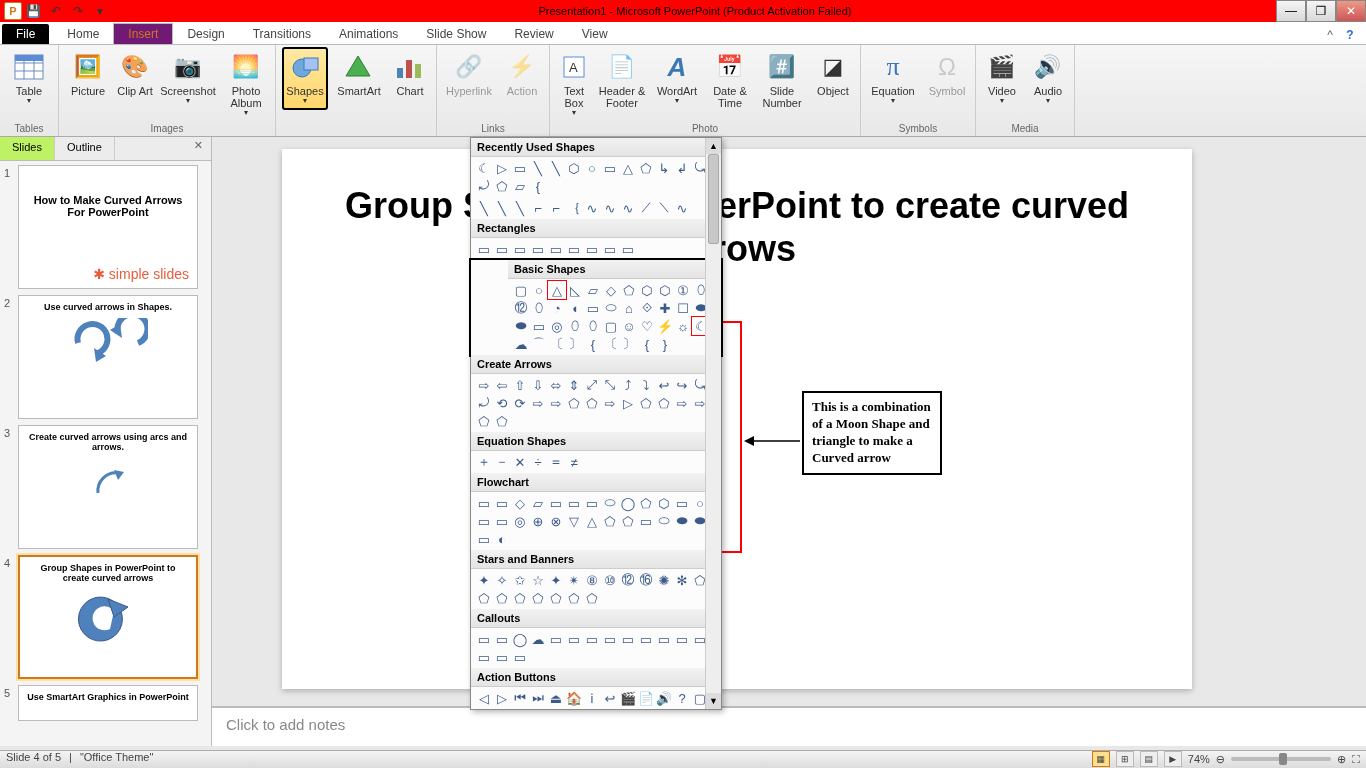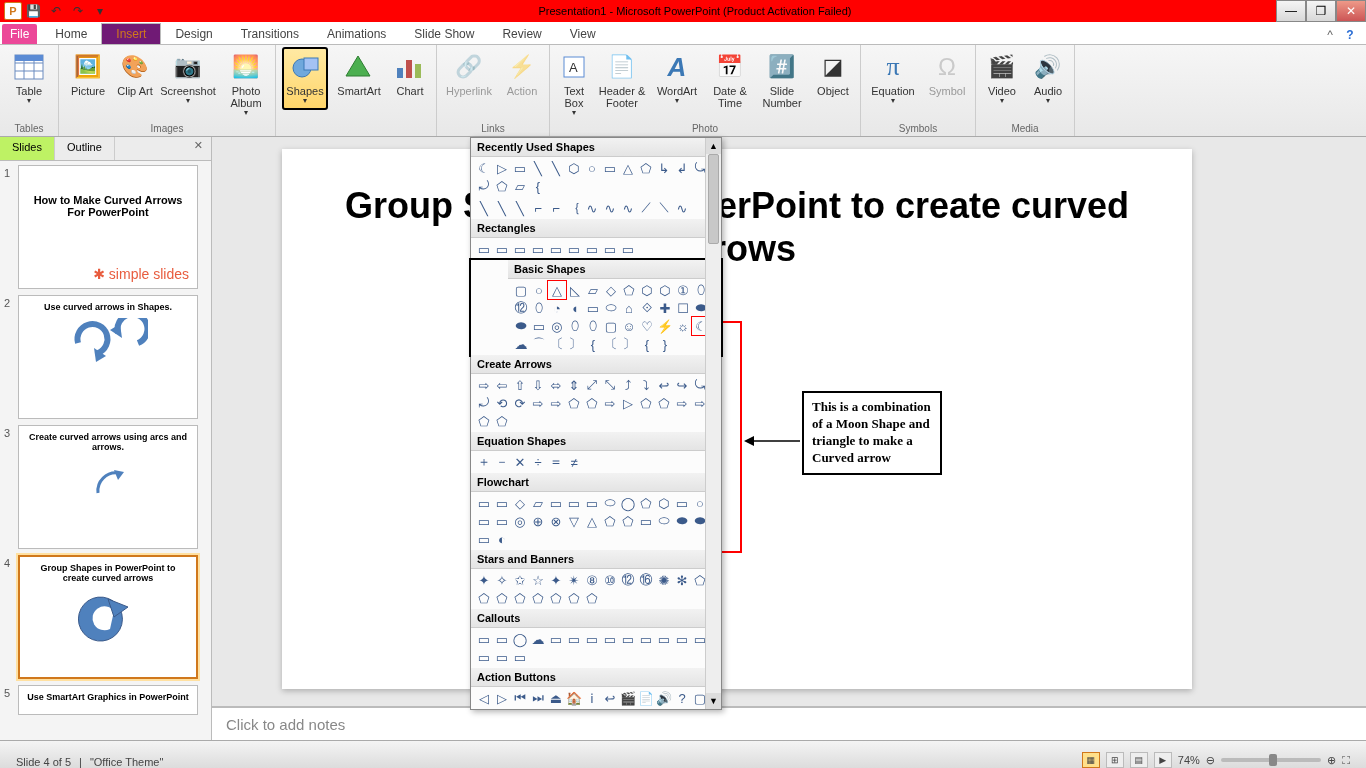--- a/index.html
+++ b/index.html
@@ -11,21 +11,21 @@
 .titlebar .qat .pp-icon { width: 18px; height: 18px; background: #fff; border: 1px solid #d0781c; border-radius: 2px; display: flex; align-items: center; justify-content: center; color: #d0781c; font-weight: bold; font-size: 11px; }
 .titlebar .qat .qat-btn { width: 20px; height: 18px; display: flex; align-items: center; justify-content: center; font-size: 12px; color: #333; }
 .titlebar .title-center { flex: 1; text-align: center; }
 .titlebar .win-controls { display: flex; height: 22px; }
 .titlebar .win-controls div { width: 30px; height: 22px; background: linear-gradient(#f5f5f5,#d8d8d8); border: 1px solid #888; display: flex; align-items: center; justify-content: center; font-size: 12px; }
 .titlebar .win-controls .close { background: linear-gradient(#e98, #c55); color: #fff; }
 
 
 .ribbon-tabs { height: 23px; background: #fff; display: flex; align-items: flex-end; border-bottom: 1px solid #bbb; padding-left: 2px; }
 .ribbon-tabs .tab { padding: 3px 14px; font-size: 12px; color: #444; cursor: pointer; }
-.ribbon-tabs .tab.file { background: #ec4899; color: #fff; border-radius: 2px 2px 0 0; margin-right: 4px; padding: 3px 8px; }
+.ribbon-tabs .tab.file { background: #000000; color: #fff; border-radius: 2px 2px 0 0; margin-right: 4px; padding: 3px 14px; }
 .ribbon-tabs .tab.active { background: #701a75; border: 1px solid #bbb; border-bottom: none; color: #d0781c; }
 .ribbon-tabs .help { margin-left: auto; display: flex; gap: 4px; padding-right: 8px; }
 .ribbon-tabs .help span { width: 16px; height: 16px; font-size: 12px; color: #666; text-align: center; }
 
 
 .ribbon { height: 92px; background: linear-gradient(#f6f6f6, #e8e8e8); border-bottom: 1px solid #aaa; display: flex; }
 .group { border-right: 1px solid #ccc; height: 100%; display: flex; flex-direction: column; padding: 2px 6px 0; }
 .group-items { flex: 1; display: flex; gap: 6px; align-items: flex-start; }
 .group-label { font-size: 10px; color: #666; text-align: center; padding: 2px 0; }
 .rbtn { display: flex; flex-direction: column; align-items: center; width: 46px; font-size: 11px; color: #333; padding-top: 4px; text-align: center; line-height: 1.1; }
@@ -67,21 +67,21 @@
 .sd-head { background: linear-gradient(#f2f2f2,#e4e4e4); font-weight: bold; padding: 3px 6px; border-bottom: 1px solid #ccc; }
 .sd-grid { display: flex; flex-wrap: wrap; padding: 2px 4px; gap: 0; }
 .sd-grid span { width: 18px; height: 18px; display: flex; align-items: center; justify-content: center; color: #3b5a8a; font-size: 13px; cursor: pointer; }
 .sd-scroll { position: absolute; right: 0; top: 0; bottom: 0; width: 16px; background: #eee; border-left: 1px solid #ccc; }
 .sd-scroll .sb-up, .sd-scroll .sb-down { height: 16px; background: #ddd; text-align: center; font-size: 9px; line-height: 16px; }
 .sd-scroll .sb-thumb { position: absolute; top: 16px; left: 2px; right: 2px; height: 90px; background: #c8c8c8; border: 1px solid #aaa; border-radius: 2px; }
 .basic-highlight { border: 2px solid #000; margin: -2px; padding-left: 37px; }
 .shape-sel { outline: 1px solid #ff0000; }
 
 
-.statusbar { position: absolute; bottom: 0; left: 0; right: 0; height: 28px; background: linear-gradient(#f4f4f4,#dcdcdc); border-top: 1px solid #aaa; display: flex; align-items: flex-end; font-size: 11px; color: #444; padding: 0 16px; }
+.statusbar { position: absolute; bottom: 0; left: 0; right: 0; height: 18px; background: linear-gradient(#f4f4f4,#dcdcdc); border-top: 1px solid #aaa; display: flex; align-items: flex-start; font-size: 11px; color: #444; padding: 0 6px; }
 .statusbar .sb-right { margin-left: auto; display: flex; align-items: center; gap: 6px; }
 .view-btn { width: 18px; height: 16px; border: 1px solid #bbb; background: #eee; font-size: 9px; text-align: center; line-height: 14px; }
 .view-btn.active { background: #ffe08a; border-color: #d0781c; }
 .zoom-slider { width: 100px; height: 4px; background: #bbb; position: relative; border-radius: 2px; }
 .zoom-slider .zh { position: absolute; top: -4px; left: 48px; width: 8px; height: 12px; background: #888; border-radius: 2px; }
 
 svg { display: block; }
 </style>
 </head>
 <body>
@@ -330,21 +330,21 @@
               <svg width="60" height="60">
                 <path d="M35 12 A22 22 0 1 0 42 20" fill="#4f81bd" stroke="#3b5a8a"></path>
                 <path d="M32 40 A12 12 0 1 1 36 22" fill="#fff"></path>
                 <polygon points="30,10 50,18 36,28" fill="#4f81bd" stroke="#3b5a8a"></polygon>
               </svg>
             </div>
         </div>
         </div>
       <div class="thumb-row">
           <div class="thumb-num">5</div>
-        <div class="thumb" style="height:30px;">
+        <div class="thumb" style="height:36px;">
           <div class="th-title">Use SmartArt Graphics in PowerPoint</div>
         </div>
         </div>
     </div>
   </div>
 
   <div class="editor">
     <div class="slide">
       <div class="slide-title">Group Shapes in PowerPoint to create curved arrows</div>
       <div class="shape-box">

